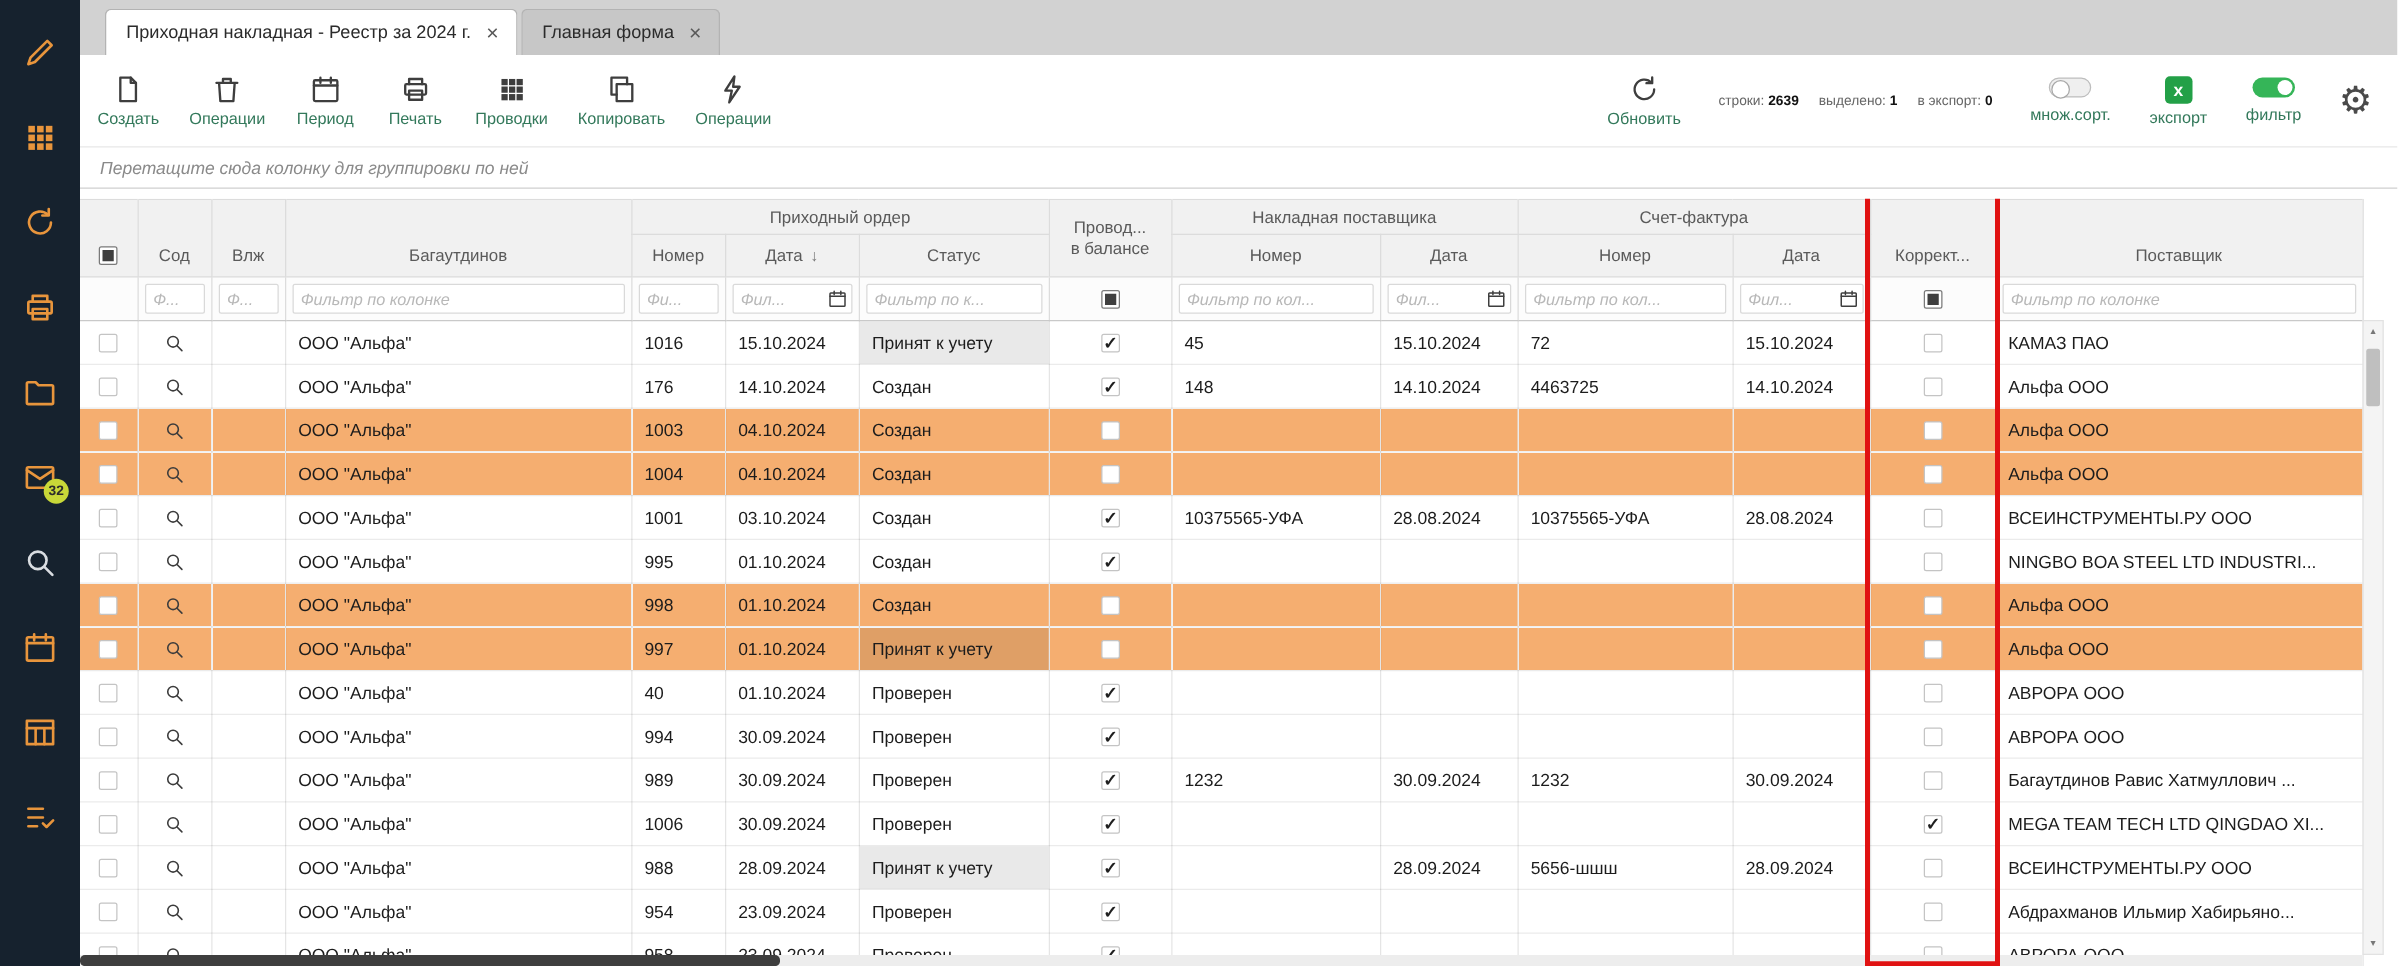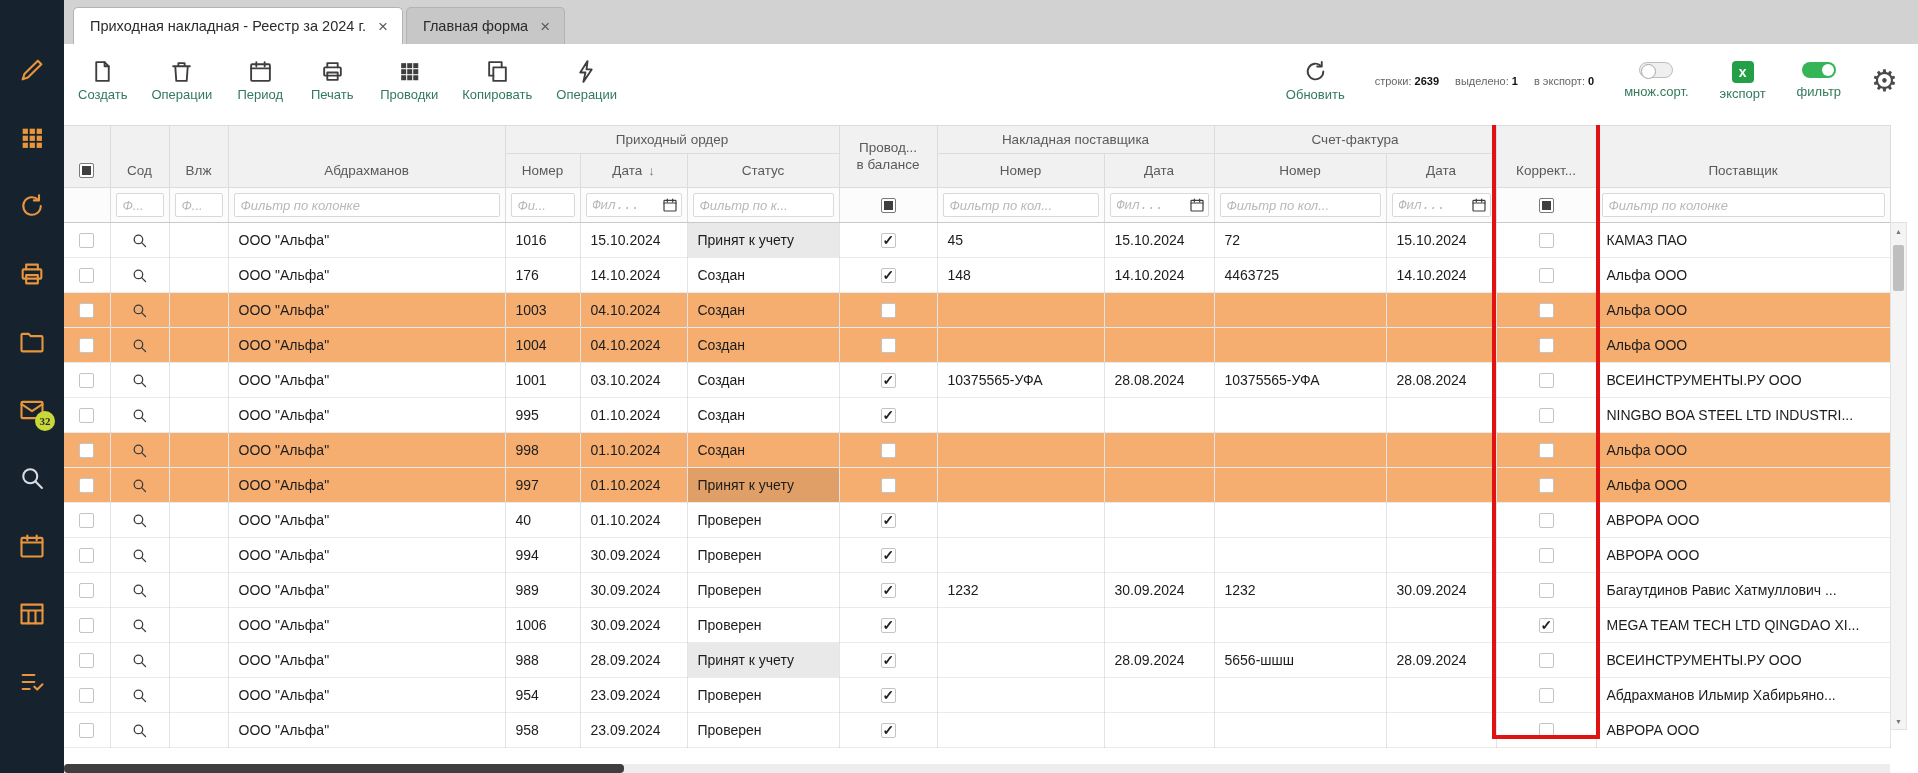--- a/index.html
+++ b/index.html
@@ -2,32 +2,32 @@
 <html><head>
 <meta charset="utf-8">
 <style>
   * { box-sizing: border-box; }
   body { margin:0; width:1918px; height:773px; overflow:hidden; background:#fff;
          font-family:"Liberation Sans", sans-serif; }
   .app { display:flex; width:1918px; height:773px; }
 
   
   .sidebar { width:64px; flex:none; background:#16222E; display:flex; flex-direction:column;
-             align-items:center; padding-top:56px; gap:40px;font-family:Liberation Serif, serif; }
+             align-items:center; padding-top:28px; gap:40px; }
   .side-btn { width:28px; height:28px; color:#E8953C; position:relative; cursor:pointer; }
   .side-btn svg { width:28px; height:28px; display:block; }
   .side-btn[data-name="search-icon"] { color:#D9DDE1; }
   .badge { position:absolute; right:-9px; bottom:-7px; width:20px; height:20px; border-radius:50%;
            background:#C8D838; color:#2c2c2c; font-size:11px; font-weight:bold;
            display:flex; align-items:center; justify-content:center; }
 
   
   .main { flex:1; min-width:0; display:flex; flex-direction:column; position:relative; background:#fff; }
 
-  .tabbar { height:44px; flex:none; background:#D2D2D2; display:flex; align-items:flex-end; padding-left:9px; }
+  .tabbar { height:44px; flex:none; background:#D2D2D2; display:flex; align-items:flex-end; padding-left:20px; }
   .tab { height:37px; display:flex; align-items:center; gap:12px; padding:0 14px 0 16px;
          font-size:14.5px; color:#2b2b2b; background:#C7C7C7; border:1px solid #B3B3B3; border-bottom:none;
          border-radius:5px 5px 0 0; margin-right:3px; cursor:pointer; white-space:nowrap; }
   .tab.active { background:#fff; }
   .tab-close { color:#5a5a5a; font-size:17px; line-height:1; }
 
   .toolbar { height:73px; flex:none; background:#fff; display:flex; align-items:center; padding:0 20px 0 14px; }
   .tb-left { display:flex; gap:24px; }
   .tb-btn { display:flex; flex-direction:column; align-items:center; justify-content:center; gap:3px;
             cursor:pointer; min-width:48px; }
@@ -60,21 +60,21 @@
   tr.h-group { height:28px; }
   tr.h-cols  { height:34px; }
   thead th[rowspan] { vertical-align:bottom; padding-bottom:9px; }
   thead th.c-bal[rowspan] { vertical-align:middle; padding-bottom:0; line-height:1.25;margin-top:28px; }
   .two { display:flex; flex-direction:column; }
   .sort { color:#777; margin-left:6px; font-size:13px; }
   tr.h-filter th { background:#FCFCFC; border-bottom:1px solid #C9C9C9; height:35px; padding:0 5px; vertical-align:middle; }
   .flt { width:100%; height:24px; border:1px solid #D9D9D9; border-radius:2px; font-size:13px; padding:0 6px;
          font-family:inherit; color:#333; background:#fff; }
   .flt::placeholder { color:#B8B8B8; font-style:italic; }
-  .fwrap { position:relative;font-family:Liberation Mono, monospace; }
+  .fwrap { position:relative; }
   .fwrap .flt { padding-right:22px; }
   .fcal { position:absolute; right:4px; top:50%; transform:translateY(-50%); width:16px; height:16px; color:#3E3E3E; cursor:pointer; }
   .fcal svg { width:16px; height:16px; display:block; }
 
   tbody tr { height:35px; background:#fff; }
   tbody tr.hl { background:#F5AE70; }
   tbody td { border-right:1px solid rgba(0,0,0,0.10); border-bottom:1px solid rgba(0,0,0,0.08);
              font-size:14px; color:#1C1C1C; white-space:nowrap; overflow:hidden; padding:0 10px; }
   td.c-sel, td.c-sod, td.c-vlz, td.c-bal, td.c-cor { text-align:center; padding:0; }
   .status.accepted { background:rgba(0,0,0,0.085); }
@@ -285,20 +285,23 @@
           <span class="tb-label">экспорт</span>
         </div>
         <div class="tb-toggle" data-name="filter-toggle">
           <span class="switch on" data-name="toggle-on-icon"></span>
           <span class="tb-label">фильтр</span>
         </div>
         <div class="gear" data-name="settings-gear-icon">⚙</div>
       </div>
     </div>
 
+    <div class="groupbar" data-name="group-by-bar">
+      <span data-name="group-by-hint">Перетащите сюда колонку для группировки по ней</span>
+    </div>
 
     <div class="tablezone" data-name="table-zone">
       <table data-name="documents-table">
         <colgroup>
           <col style="width:46px">
             <col style="width:59px">
             <col style="width:59px">
             <col style="width:277px">
           <col style="width:75px">
             <col style="width:107px">
@@ -309,21 +312,21 @@
             <col style="width:172px">
             <col style="width:110px">
           <col style="width:100px">
             <col style="width:294px">
         </colgroup>
         <thead>
           <tr class="h-group" data-name="header-group-row">
             <th class="c-sel" rowspan="2"><span class="cb indet" data-name="select-all-checkbox"></span></th>
             <th rowspan="2" data-name="column-header-sod"><span>Сод</span></th>
             <th rowspan="2" data-name="column-header-vlz"><span>Влж</span></th>
-            <th rowspan="2" data-name="column-header-organization"><span>Абдрахманов</span></th>
+            <th rowspan="2" data-name="column-header-organization"><span>Багаутдинов</span></th>
             <th class="group" colspan="3" data-name="group-header-receipt-order"><span>Приходный ордер</span></th>
             <th class="c-bal" rowspan="2" data-name="column-header-in-balance">
               <div class="two">
                   <span>Провод...</span>
                   <span>в балансе</span>
                 </div>
             </th>
             <th class="group" colspan="2" data-name="group-header-supplier-invoice"><span>Накладная поставщика</span></th>
             <th class="group" colspan="2" data-name="group-header-vat-invoice"><span>Счет-фактура</span></th>
             <th rowspan="2" data-name="column-header-correction"><span>Коррект...</span></th>

